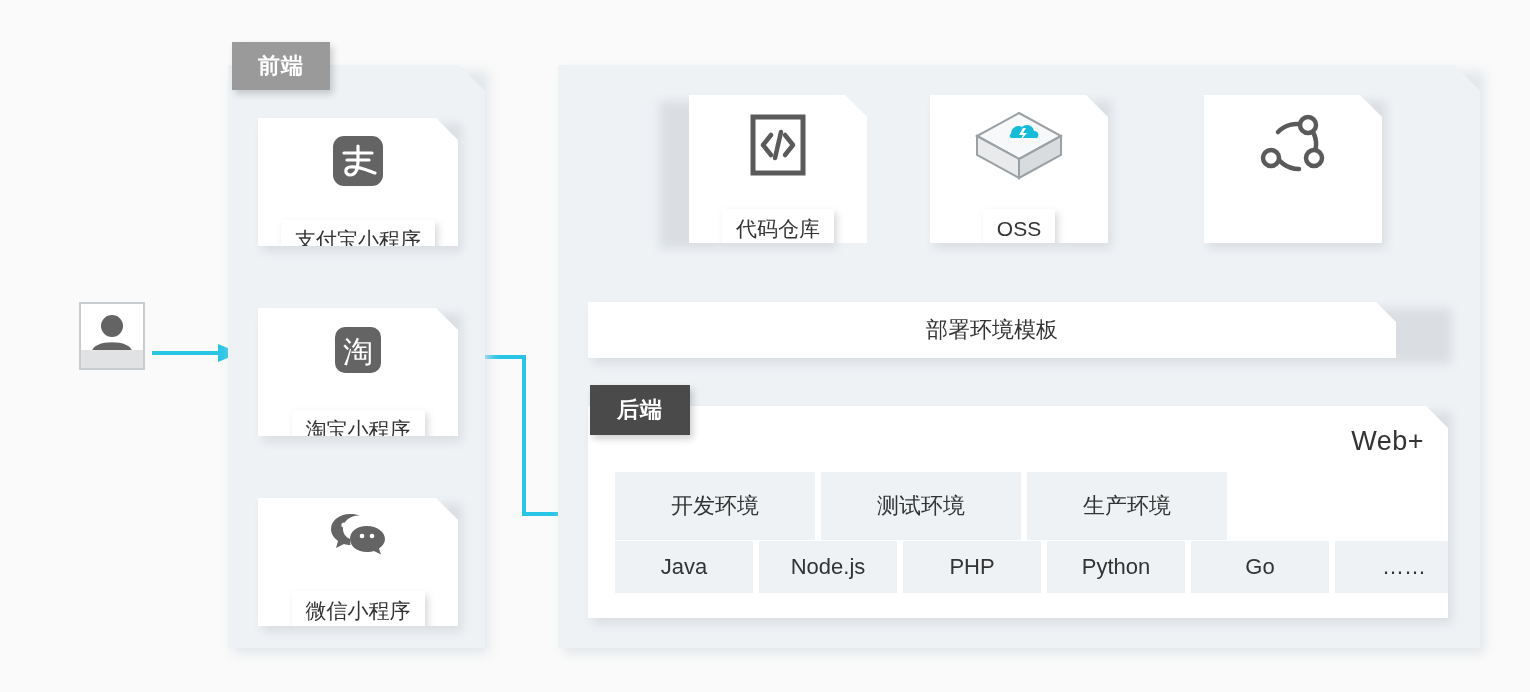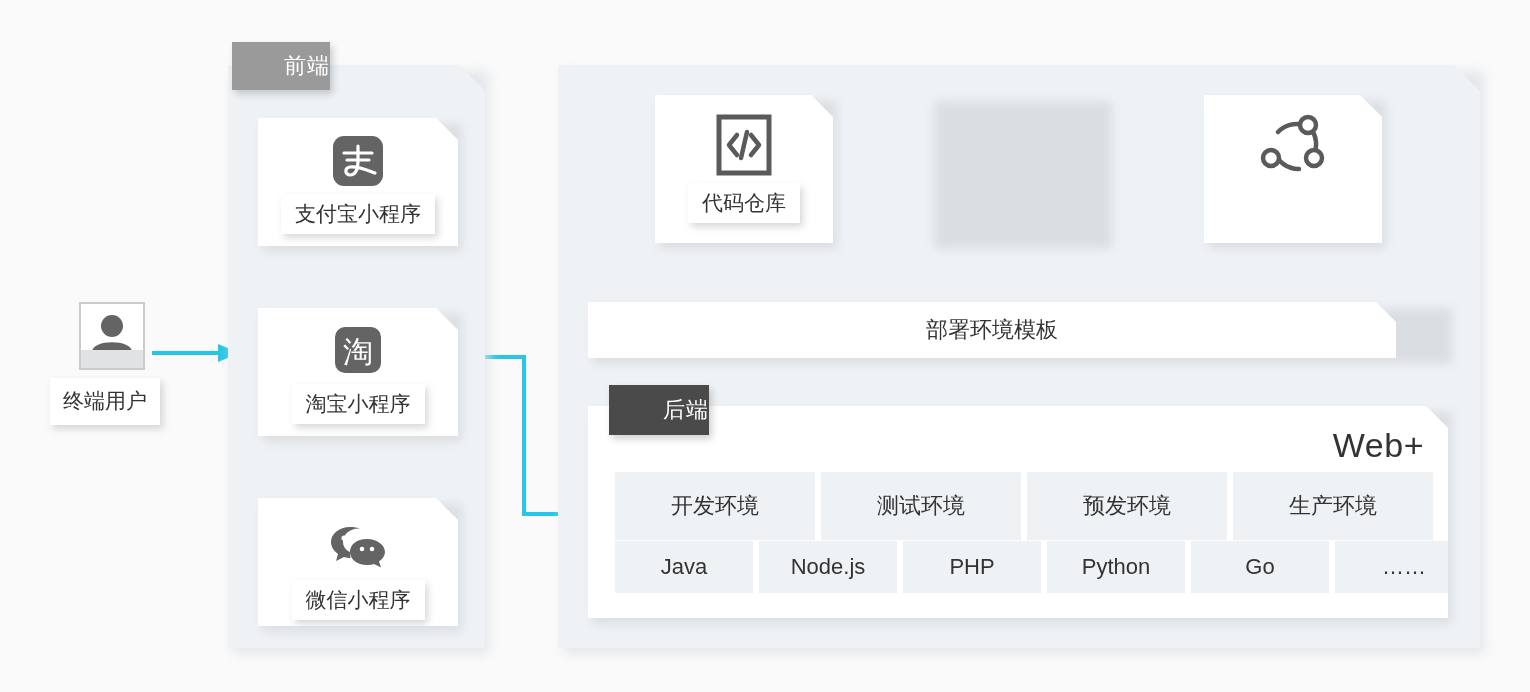--- a/index.html
+++ b/index.html
@@ -42,38 +42,40 @@
   #frontend-panel { left: 228px; top: 65px; width: 257px; height: 583px; }
   #frontend-panel-shadow { left: 232px; top: 71px; width: 257px; height: 583px; }
   #backend-panel  { left: 558px; top: 65px; width: 922px; height: 583px; }
   #backend-panel-shadow  { left: 563px; top: 71px; width: 922px; height: 583px; }
 
   
   .section-tab {
     position: absolute;
     display: flex;
     align-items: center;
-    justify-content: flex-end;
+    justify-content: center;
     color: #ffffff;
     font-size: 22px;
     letter-spacing: 1px;
     box-shadow: 3px 4px 7px rgba(0,0,0,.18);
+    font-weight: bold;
   }
   #tab-frontend { left: 232px; top: 42px; width: 98px; height: 48px; background: #9a9a9a; }
-  #tab-backend  { left: 590px; top: 385px; width: 100px; height: 50px; background: #4a4a4a; margin-left: 19px; }
+  #tab-backend  { left: 590px; top: 385px; width: 100px; height: 50px; background: #4a4a4a; }
 
   
   .note-card {
     position: absolute;
     background: #ffffff;
     -webkit-clip-path: polygon(0 0, calc(100% - 22px) 0, 100% 22px, 100% 100%, 0 100%);
     clip-path: polygon(0 0, calc(100% - 22px) 0, 100% 22px, 100% 100%, 0 100%);
     display: flex;
     flex-direction: column;
     align-items: center;
+    gap: 26px;
   }
   .note-shadow {
     position: absolute;
     background: #d6dade;
     filter: blur(5px);
     opacity: .8;
     border-radius: 2px;
   }
 
   .card-icon {
@@ -97,21 +99,21 @@
   #card-alipay-sh  { left: 262px; top: 124px; width: 200px; height: 128px; }
   #card-taobao  { left: 258px; top: 308px; width: 200px; height: 128px; }
   #card-taobao-sh  { left: 262px; top: 314px; width: 200px; height: 128px; }
   #card-wechat  { left: 258px; top: 498px; width: 200px; height: 128px; justify-content: center; }
   #card-wechat-sh  { left: 262px; top: 504px; width: 200px; height: 128px; }
 
   .fe-icon-wrap { margin-top: 16px; height: 54px; }
   .fe-label-wrap { margin-top: 6px; }
 
   
-  #card-repo   { left: 655px; top: 95px; width: 178px; height: 148px; }
+  #card-repo   { left: 689px; top: 95px; width: 178px; height: 148px; }
   #card-repo-sh   { left: 659px; top: 101px; width: 178px; height: 148px; }
   #card-oss    { left: 930px; top: 95px; width: 178px; height: 148px; }
   #card-oss-sh    { left: 934px; top: 101px; width: 178px; height: 148px; }
   #card-share  { left: 1204px; top: 95px; width: 178px; height: 148px; }
   #card-share-sh  { left: 1208px; top: 101px; width: 178px; height: 148px; }
   .be-icon-wrap { margin-top: 18px; height: 68px; }
   .be-label-wrap { margin-top: 2px; }
 
   
   #deploy-bar {
@@ -140,21 +142,21 @@
     clip-path: polygon(0 0, calc(100% - 22px) 0, 100% 22px, 100% 100%, 0 100%);
   }
   #webplus-panel-sh {
     position: absolute;
     left: 592px; top: 412px; width: 860px; height: 212px;
     background: #d6dade; filter: blur(5px); opacity:.8;
   }
   #webplus-title {
     position: absolute;
     right: 24px; top: 20px;
-    font-size: 34px;
+    font-size: 27px;
     color: #333333;
     letter-spacing: .5px;
   }
   #env-row {
     position: absolute;
     left: 27px; top: 66px;
     display: flex;
     gap: 6px;
   }
   .env-tag {
@@ -288,39 +290,52 @@
     <span>前端</span>
   </div>
 
   <div id="enduser-img">
     <svg width="62" height="64" viewBox="0 0 62 64">
       <circle cx="31" cy="22" r="11" fill="#646464"></circle>
       <path d="M11 48 C 11 35, 51 35, 51 48 Z" fill="#646464"></path>
     </svg>
     <div class="strip"></div>
   </div>
-  <div id="enduser-label">终端用户</div>
 
   <div class="panel-shadow" id="backend-panel-shadow"></div>
   <div class="panel" id="backend-panel"></div>
 
   <div class="note-shadow" id="card-repo-sh"></div>
   <div class="note-card" id="card-repo">
     <div class="card-icon be-icon-wrap">
       <svg width="66" height="68" viewBox="0 0 66 68">
         <rect x="8" y="4" width="50" height="56" fill="none" stroke="#5a5a5a" stroke-width="5"></rect>
         <path d="M26 22 L 18 32 L 26 42" fill="none" stroke="#5a5a5a" stroke-width="4.5" stroke-linecap="round" stroke-linejoin="round"></path>
         <path d="M40 22 L 48 32 L 40 42" fill="none" stroke="#5a5a5a" stroke-width="4.5" stroke-linecap="round" stroke-linejoin="round"></path>
         <path d="M36 19 L 30 45" fill="none" stroke="#5a5a5a" stroke-width="4.5" stroke-linecap="round"></path>
       </svg>
     </div>
     <div class="card-label be-label-wrap">代码仓库</div>
   </div>
 
   <div class="note-shadow" id="card-oss-sh"></div>
+  <div class="note-card" id="card-oss">
+    <div class="card-icon be-icon-wrap">
+      <svg width="92" height="74" viewBox="0 0 92 74">
+
+        <polygon points="46,3 88,26 46,49 4,26" fill="#f7f8f9" stroke="#9aa0a4" stroke-width="2"></polygon>
+        <polygon points="4,26 46,49 46,68 4,45" fill="#e8eaec" stroke="#9aa0a4" stroke-width="2"></polygon>
+        <polygon points="88,26 46,49 46,68 88,45" fill="#d9dcdf" stroke="#9aa0a4" stroke-width="2"></polygon>
+
+        <path d="M38 24 C 38 18, 44 14, 49 17 C 53 13, 60 15, 61 21 C 65 21, 67 25, 64 28 L 40 28 C 36 28, 36 25, 38 24 Z" fill="#14bcd8"></path>
+        <path d="M50 18 L 46 25 h4 l-3 6 7 -8 h-4 l3 -5 Z" fill="#ffffff"></path>
+      </svg>
+    </div>
+    <div class="card-label be-label-wrap">OSS</div>
+  </div>
 
   <div class="note-shadow" id="card-share-sh"></div>
   <div class="note-card" id="card-share">
     <div class="card-icon be-icon-wrap">
       <svg width="74" height="70" viewBox="0 0 74 70">
         <path d="M22 20 A 26 26 0 0 1 48 13" fill="none" stroke="#5a5a5a" stroke-width="4.5" stroke-linecap="round"></path>
         <path d="M58 22 A 26 26 0 0 1 53 50" fill="none" stroke="#5a5a5a" stroke-width="4.5" stroke-linecap="round"></path>
         <path d="M43 57 A 26 26 0 0 1 18 39" fill="none" stroke="#5a5a5a" stroke-width="4.5" stroke-linecap="round"></path>
         <circle cx="52" cy="13" r="8" fill="#ffffff" stroke="#5a5a5a" stroke-width="4.5"></circle>
         <circle cx="15" cy="46" r="8" fill="#ffffff" stroke="#5a5a5a" stroke-width="4.5"></circle>
@@ -333,21 +348,20 @@
   <div id="deploy-bar">
     <span class="bar-text">部署环境模板</span>
   </div>
 
   <div id="webplus-panel-sh"></div>
   <div id="webplus-panel">
     <div id="webplus-title">Web+</div>
     <div id="env-row">
       <div class="env-tag">开发环境</div>
       <div class="env-tag">测试环境</div>
-      <div class="env-tag">预发环境</div>
       <div class="env-tag">生产环境</div>
     </div>
     <div id="lang-row">
       <div class="lang-tag" style="width:110px">Java</div>
       <div class="lang-tag" style="width:110px">Node.js</div>
       <div class="lang-tag" style="width:110px">PHP</div>
       <div class="lang-tag" style="width:110px">Python</div>
       <div class="lang-tag" style="width:110px">Go</div>
       <div class="lang-tag" style="width:110px">……</div>
     </div>

